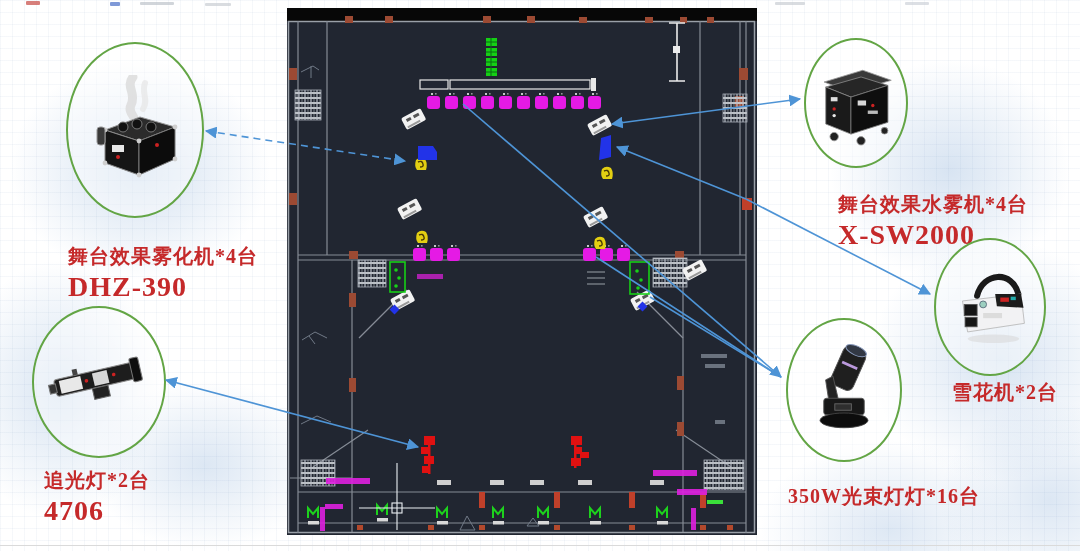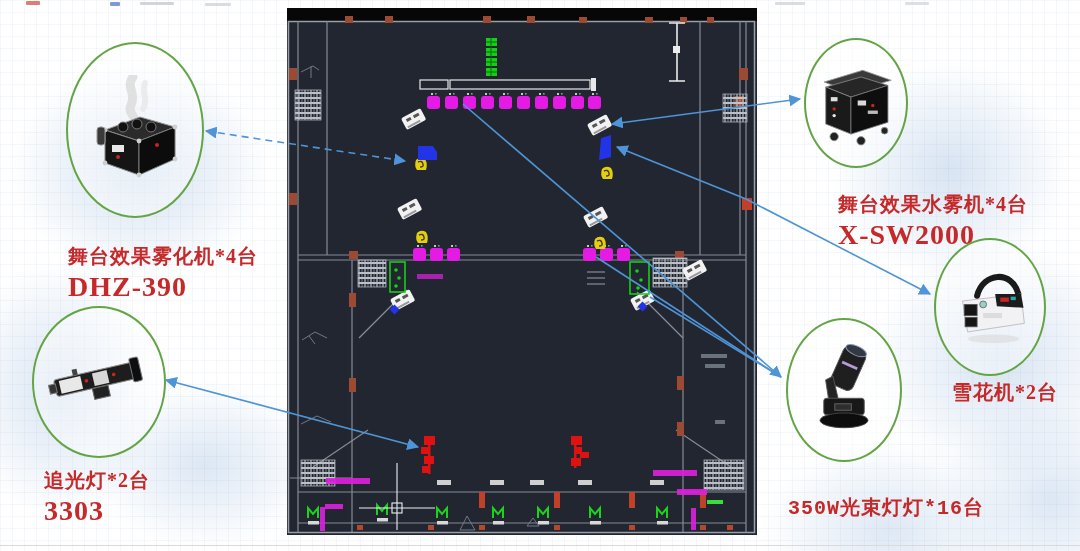--- a/index.html
+++ b/index.html
@@ -367,37 +367,37 @@
       <circle cx="68" cy="48" r="1.8" fill="#c22"></circle>
       <rect x="86" y="36" width="9" height="24" rx="2" fill="#0e0e0e" stroke="#777"></rect>
       <rect x="44" y="57" width="16" height="11" fill="#222" stroke="#666"></rect>
       <rect x="2" y="44" width="7" height="9" fill="#333" stroke="#777"></rect>
       <rect x="28" y="34" width="5" height="6" fill="#444"></rect>
     </g>
   </svg>
 </div>
 <div class="lbl" style="left:44px;top:460px;margin-top:8px;">
   <div class="l1">追光灯*2台</div>
-  <div class="l2">3303</div>
+  <div class="l2">4706</div>
 </div>
 
 <div class="callout" style="left:786px;top:318px;width:112px;height:140px;">
   <svg width="92" height="104" viewBox="0 0 100 110">
     <g transform="rotate(24 52 40)">
       <rect x="38" y="8" width="26" height="46" rx="7" fill="#1f1f1f" stroke="#555"></rect>
       <ellipse cx="51" cy="10" rx="12" ry="5" fill="#323844" stroke="#8899bb"></ellipse>
       <rect x="42" y="26" width="18" height="3" fill="#b9d"></rect>
     </g>
     <polygon points="30,44 38,40 44,66 34,70" fill="#242424" stroke="#555"></polygon>
     <rect x="28" y="64" width="44" height="18" rx="3" fill="#181818" stroke="#555"></rect>
     <rect x="40" y="70" width="18" height="7" fill="#2e2e2e" stroke="#666"></rect>
     <ellipse cx="50" cy="88" rx="26" ry="8" fill="#0d0d0d" stroke="#444"></ellipse>
   </svg>
 </div>
-<div class="lbl" style="left:788px;top:496px;font-family:Liberation Mono, monospace;">
+<div class="lbl" style="left:788px;top:484px;">
   <div class="l1">350W光束灯灯*16台</div>
 </div>
 
 <svg class="arrows" width="1080" height="551" viewBox="0 0 1080 551">
   <defs>
     <marker id="ah" viewBox="0 0 10 10" refX="9" refY="5" markerWidth="7.5" markerHeight="7.5" orient="auto-start-reverse">
       <path d="M0 0 L10 5 L0 10 z" fill="#4e94d6"></path>
     </marker>
   </defs>
   <g stroke="#4e94d6" stroke-width="1.6" fill="none">

